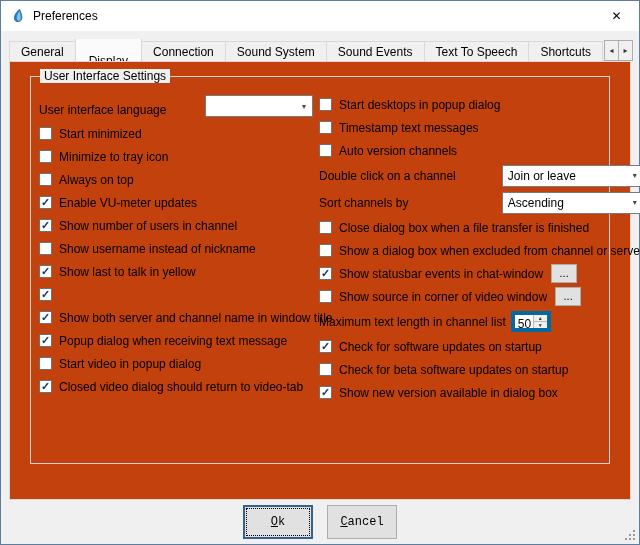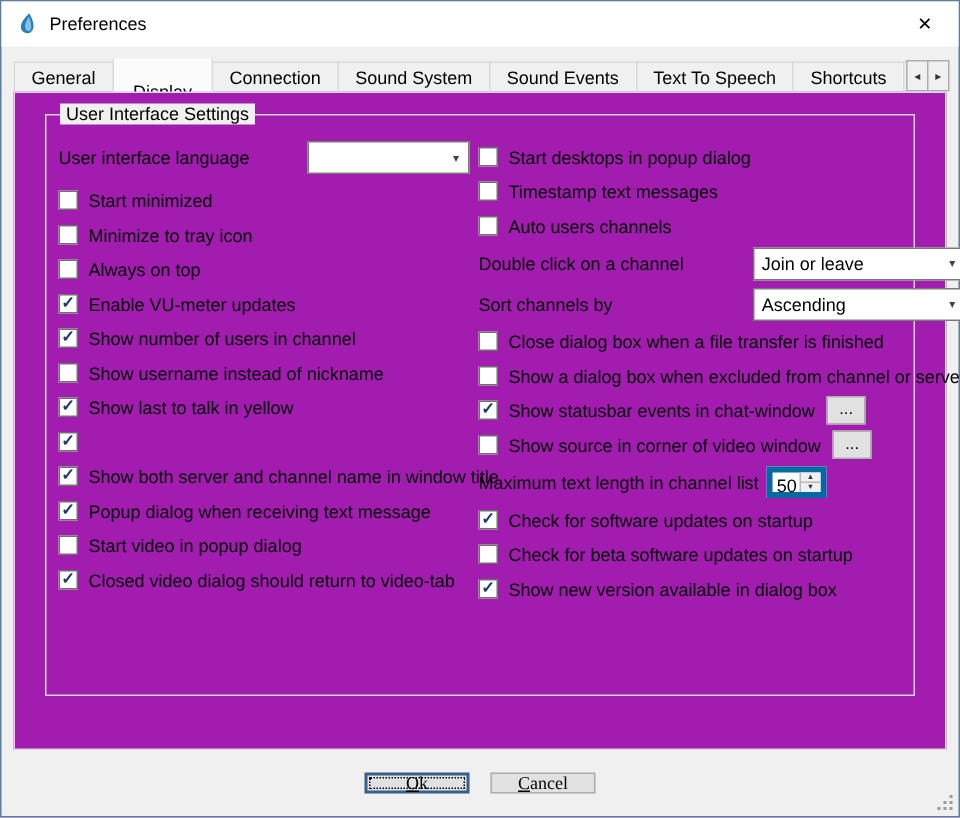--- a/index.html
+++ b/index.html
@@ -72,39 +72,39 @@
     background: #f0f0f0; border: 1px solid #adadad;
     font-size: 8px; color: #333;
     display: flex; align-items: center; justify-content: center;
     margin-left: -1px;
   }
   
   .pane {
     flex: 1 1 auto;
     margin: 0 8px;
     border: 1px solid #d9d9d9;
-    background: #a21caf;
+    background: #c2410c;
     position: relative;
   }
   .groupbox {
     position: relative;
     margin: 14px 20px;
     height: 388px;
     border: 1px solid #d4d4d4;
     padding: 16px 8px 8px 8px;
   }
   .groupbox-title {
     position: absolute; top: -8px; left: 9px;
     background: #f0f0f0; padding: 0 4px;
   }
   .cols { display: flex; }
   .col-left { width: 274px; flex: 0 0 274px; }
   .col-right { flex: 1 1 auto; padding-left: 6px; }
 
-  .lang-row { display: flex; align-items: center; height: 24px; margin-bottom: 5px; }
+  .lang-row { display: flex; align-items: flex-end; height: 24px; margin-bottom: 5px; }
   .combo {
     margin-left: auto;
     height: 22px; background: #fff;
     border: 1px solid #7a7a7a;
     display: flex; align-items: center;
     padding-left: 5px;
   }
   .combo.lang { width: 108px; }
   .combo.wide { width: 142px; }
   .combo-val { flex: 1 1 auto; overflow: hidden; }
@@ -143,24 +143,24 @@
   }
   .spin-b:first-child { border-bottom: 1px solid #b8b8b8; }
 
   
   .footer {
     flex: 0 0 44px;
     display: flex; align-items: center; justify-content: center;
     gap: 14px;
   }
   .btn {
-    width: 70px; height: 14px;
+    width: 70px; height: 34px;
     display: flex; align-items: center; justify-content: center;
     background: #e1e1e1; border: 1px solid #adadad;
-    font-family: Liberation Serif, serif; font-size: 12px;
+    font-family: Liberation Mono, monospace; font-size: 12px;
   }
   .btn .cap { display: block; }
   .btn .cap::first-letter { text-decoration: underline; }
   .btn.default {
     border: 2px solid #36618e;
     outline: 1px dotted #000; outline-offset: -4px;
   }
   .grip { position: absolute; right: 2px; bottom: 2px; width: 13px; height: 13px; }
 </style>
 </head>
@@ -267,21 +267,21 @@
               <div class="cb-row">
                 <span class="cb"></span>
                 <span class="cb-label">Start desktops in popup dialog</span>
               </div>
               <div class="cb-row">
                 <span class="cb"></span>
                 <span class="cb-label">Timestamp text messages</span>
               </div>
               <div class="cb-row">
                 <span class="cb"></span>
-                <span class="cb-label">Auto users channels</span>
+                <span class="cb-label">Auto version channels</span>
               </div>
             </div>
 
           <div class="select-row">
             <span>Double click on a channel</span>
             <div class="combo wide">
               <span class="combo-val">Join or leave</span>
               <span class="combo-btn">▾</span>
             </div>
           </div>

